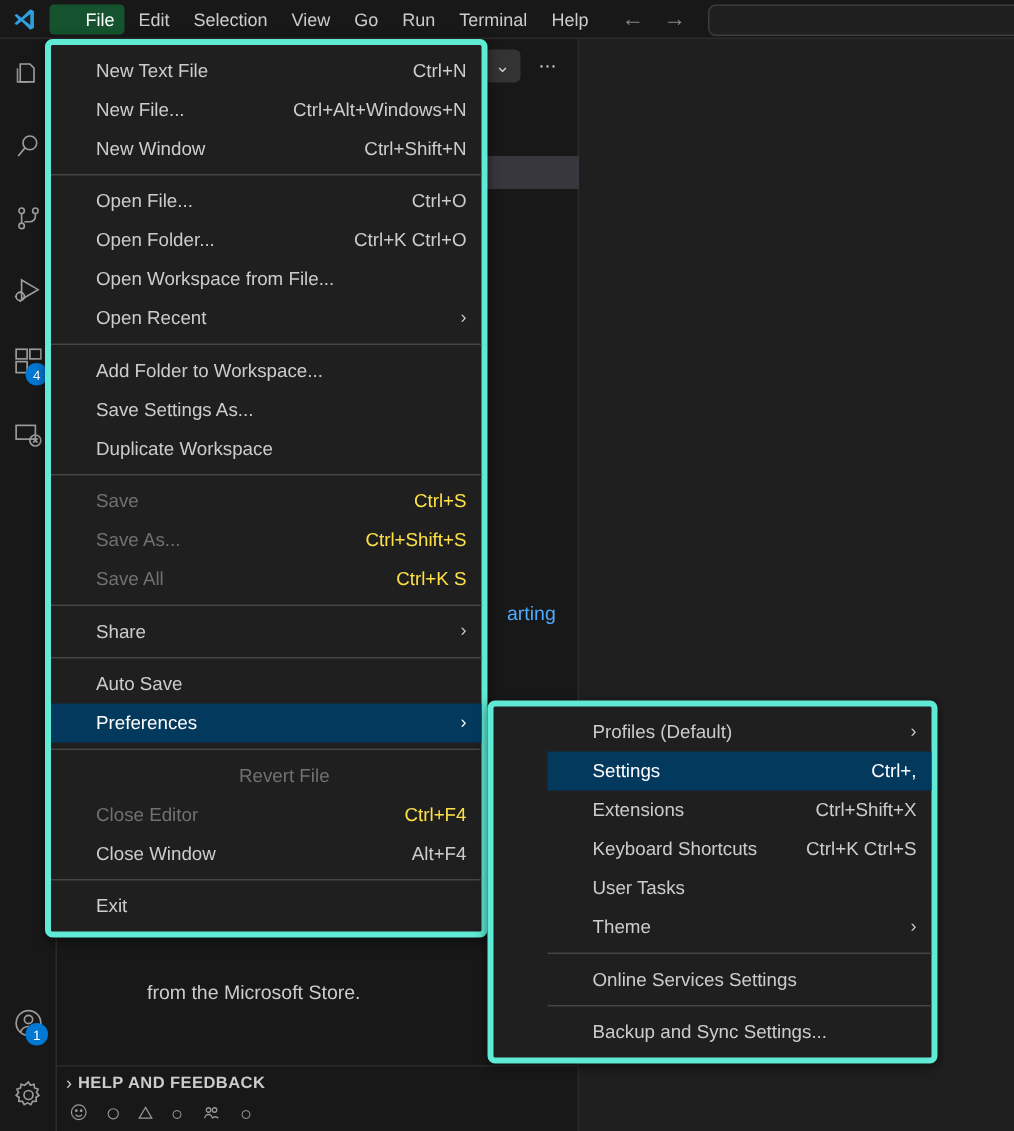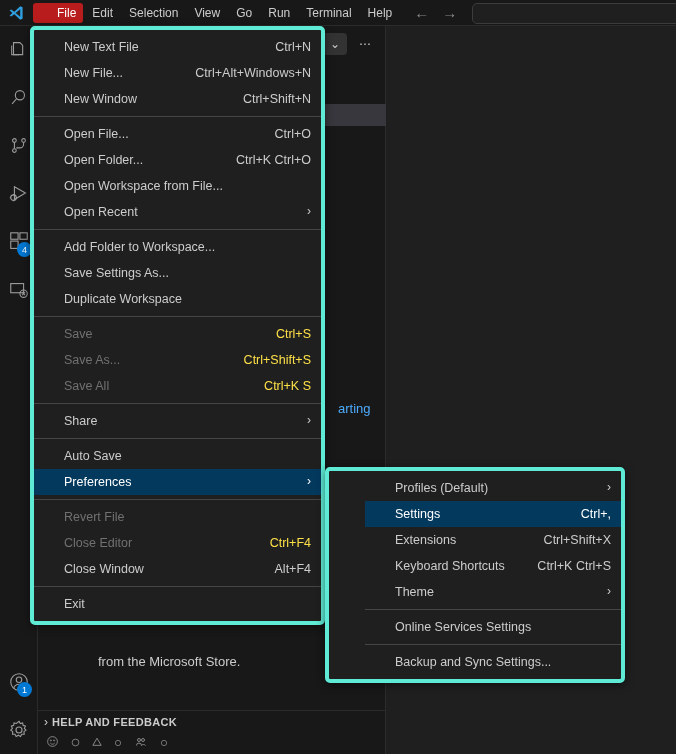--- a/index.html
+++ b/index.html
@@ -16,21 +16,21 @@
     position: absolute; top: 0; left: 0; width: 676px; height: 26px;
     background: #181818; display: flex; align-items: center;
     border-bottom: 1px solid #2b2b2b;
   }
   .vscode-logo { width: 32px; height: 26px; display: flex; align-items: center; justify-content: center; }
   .menubar { display: flex; align-items: center; height: 26px; }
   .menubar-item {
     font-size: 12px; color: #cccccc; padding: 3px 7px; line-height: 14px;
     white-space: nowrap; border-radius: 3px; margin: 0 1px;
   }
-  .menubar-item.active { background: #b91c1c; color: #ffffff; padding-left: 24px; }
+  .menubar-item.active { background: #14532d; color: #ffffff; padding-left: 24px; }
   .nav-arrows { display: flex; align-items: center; margin-left: 14px; gap: 13px; color: #777; }
   .nav-arrow { font-size: 15px; line-height: 15px; color: #8a8a8a; }
   .cmd-center {
     position: absolute; left: 472px; top: 3px; width: 330px; height: 21px;
     background: #1f1f1f; border: 1px solid #3c3c3c; border-radius: 5px;
   }
 
   
   .activitybar {
     position: absolute; left: 0; top: 26px; width: 38px; height: 728px;
@@ -104,21 +104,21 @@
     padding: 4px 0; z-index: 50;
   }
   #file-menu { left: 30px; top: 26px; width: 295px; }
   #pref-menu { left: 325px; top: 467px; width: 300px; padding-left: 36px; }
   .mi {
     position: relative; height: 26px; display: flex; align-items: center;
     padding: 0 6px 0 30px; color: #cccccc; font-size: 12.5px; white-space: nowrap;
   }
   .mi .lbl { flex: 0 0 auto; }
   .mi .kb { margin-left: auto; color: #cccccc; font-size: 12.5px; padding-right: 4px; }
-  .mi.disabled { color: #717171; }
+  .mi.disabled { color: #717171; justify-content: center; }
   .mi.disabled .kb { color: #fde047; }
   .mi.highlight { background: #04395e; color: #ffffff; }
   .mi.highlight .kb { color: #ffffff; text-align: right; }
   .mi .chev {
     margin-left: auto; color: #cccccc; font-size: 12px; padding-right: 4px;
     transform: translateY(-1px);
   }
   .mi.highlight .chev { color: #ffffff; }
   .sep { height: 1px; background: #454545; margin: 4px 0; }
 </style>
@@ -385,20 +385,23 @@
       </div>
       <div class="mi">
         <span class="lbl">Extensions</span>
         <span class="kb">Ctrl+Shift+X</span>
       </div>
       <div class="mi">
         <span class="lbl">Keyboard Shortcuts</span>
         <span class="kb">Ctrl+K Ctrl+S</span>
       </div>
       <div class="mi">
+        <span class="lbl">User Tasks</span>
+      </div>
+      <div class="mi">
         <span class="lbl">Theme</span>
         <span class="chev">›</span>
       </div>
       <div class="sep"></div>
       <div class="mi">
         <span class="lbl">Online Services Settings</span>
       </div>
       <div class="sep"></div>
       <div class="mi">
         <span class="lbl">Backup and Sync Settings...</span>

